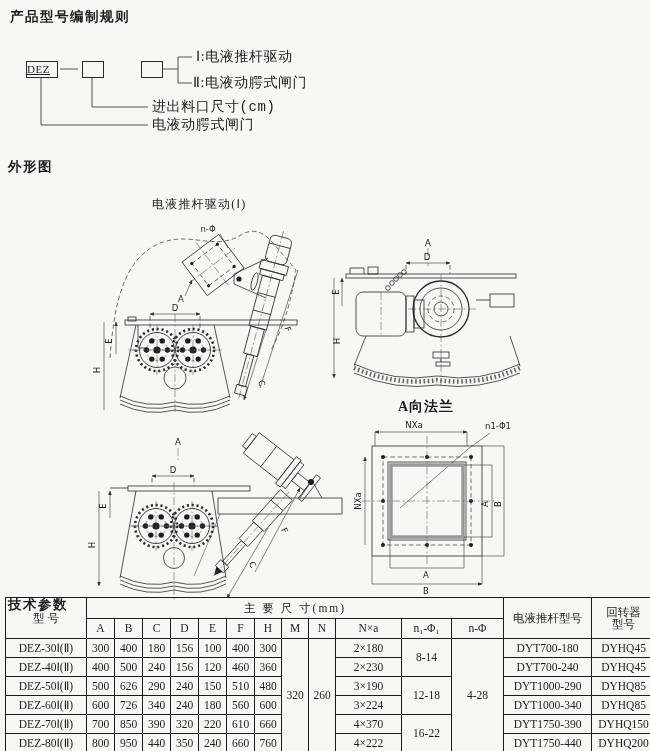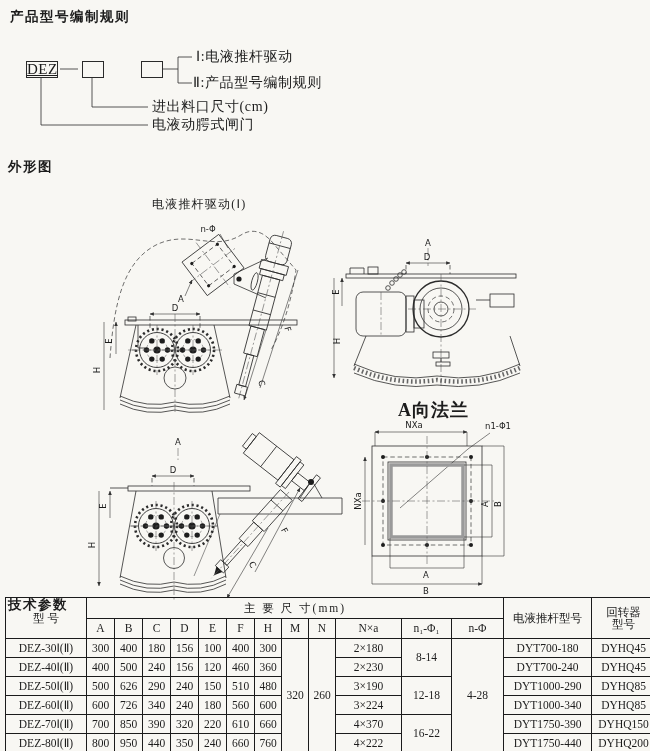--- a/index.html
+++ b/index.html
@@ -1,24 +1,24 @@
 <!DOCTYPE html>
 <html><head>
 <meta charset="utf-8">
 <style>
   html,body{margin:0;padding:0;background:#e9e7e2;}
   .page{position:relative;width:650px;height:751px;background:#f8f7f3;
         font-family:"Liberation Serif",serif;color:#1c1c1c;overflow:hidden;}
   .h{position:absolute;font-size:13.5px;font-weight:700;letter-spacing:1.5px;white-space:nowrap;text-align:right;}
   .abs{position:absolute;white-space:nowrap;}
   .box{position:absolute;border:1px solid #2a2a2a;background:transparent;}
-  .dez{font-size:15px;text-align:center;line-height:15px;letter-spacing:.5px;text-decoration:underline;}
+  .dez{font-size:11px;text-align:left;line-height:15px;letter-spacing:.5px;text-decoration:underline;}
   .lbl{position:absolute;font-size:14px;letter-spacing:.6px;line-height:14px;white-space:nowrap;}
   .dtitle{position:absolute;font-size:12px;letter-spacing:1.2px;white-space:nowrap;}
-  .ftitle{position:absolute;font-size:18px;font-weight:700;letter-spacing:1px;white-space:nowrap;}
+  .ftitle{position:absolute;font-size:14px;font-weight:700;letter-spacing:1px;white-space:nowrap;}
   svg{position:absolute;overflow:visible;}
   svg .ln{fill:none;stroke:#2c2c2c;stroke-width:.8;}
   svg .thk{stroke-width:1.3;}
   svg .thin{stroke-width:.5;}
   svg .cl{fill:none;stroke:#555;stroke-width:.55;stroke-dasharray:8 2.5 2 2.5;}
   svg .hd{fill:none;stroke:#333;stroke-width:.7;stroke-dasharray:4.5 2.8;}
   svg .dim{fill:none;stroke:#333;stroke-width:.6;}
   svg .fl{fill:#1d1d1d;stroke:none;}
   svg .gry{fill:none;stroke:#9a9a9a;stroke-width:3.5;}
   svg .ht{fill:none;stroke:#666;stroke-width:4.5;stroke-dasharray:1.6 2.6;}
@@ -42,22 +42,22 @@
   <div class="h" style="left:10px;top:8px;">产品型号编制规则</div>
 
   <div class="abs" style="left:0;top:45px;width:440px;height:100px;">
     <svg width="440" height="100" viewBox="0 0 440 100" style="left:0;top:0;">
       <path class="ln" d="M60 24 H78 M162 24 H178 M178 12 V38 M178 12 H192 M178 38 H192 M92 32 V62 H148 M41 32 V80 H148"></path>
     </svg>
     <div class="box dez" style="left:26px;top:16px;width:30px;height:15px;">DEZ</div>
     <div class="box" style="left:82px;top:16px;width:20px;height:15px;"></div>
     <div class="box" style="left:141px;top:16px;width:20px;height:15px;"></div>
     <div class="lbl" style="left:196px;top:5px;">Ⅰ:电液推杆驱动</div>
-    <div class="lbl" style="left:193px;top:31px;">Ⅱ:产品型号编制规则</div>
-    <div class="lbl" style="left:152px;top:55px;">进出料口尺寸(cm)</div>
+    <div class="lbl" style="left:193px;top:31px;">Ⅱ:电液动腭式闸门</div>
+    <div class="lbl" style="left:152px;top:55px;font-family:Liberation Mono, monospace;">进出料口尺寸(cm)</div>
     <div class="lbl" style="left:152px;top:73px;">电液动腭式闸门</div>
   </div>
 
   <div class="h" style="left:8px;top:158px;">外形图</div>
 
   <div class="dtitle" style="left:152px;top:196px;">电液推杆驱动(Ⅰ)</div>
   <div class="ftitle" style="left:398px;top:398px;">A向法兰</div>
 
   <svg style="left:92px;top:208px;" width="230" height="207" viewBox="0 0 230 207">
     <defs>

